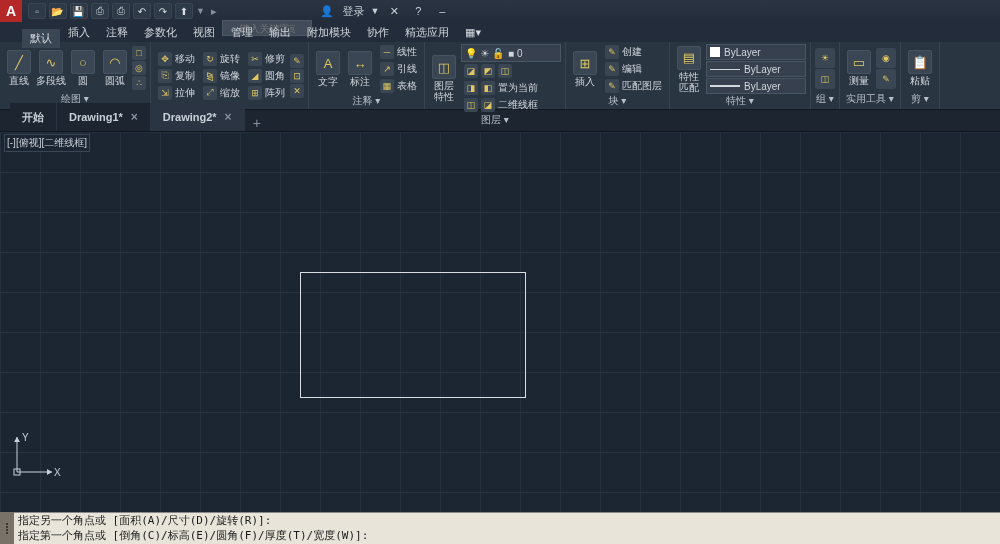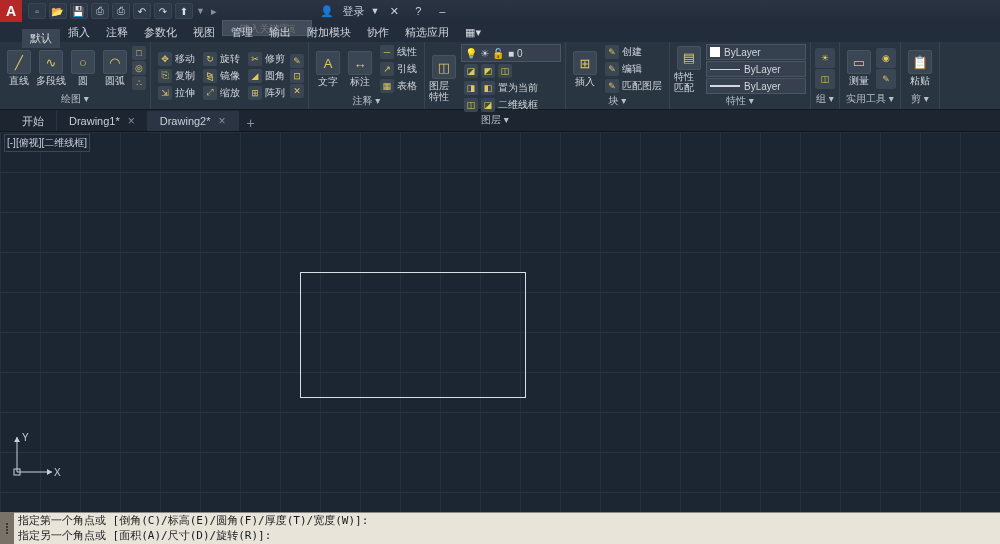--- a/index.html
+++ b/index.html
@@ -14,28 +14,28 @@
 .win-btn { width: 18px; height: 16px; display: flex; align-items: center; justify-content: center; color: #c8d0d8; }
 .menubar { height: 20px; background: #222c3a; display: flex; align-items: center; padding-left: 22px; }
 .menu-item { padding: 2px 8px; font-size: 11px; color: #d0d6dc; }
 .menu-item.active { background: #3a4654; margin-top: 12px; }
 .ribbon { height: 68px; background: #2a3542; display: flex; border-bottom: 1px solid #14181f; }
 .rpanel { border-right: 1px solid #3a4452; padding: 2px 4px; display: flex; flex-direction: column; }
 .rpanel-body { flex: 1; display: flex; align-items: center; gap: 2px; }
 .rpanel-title { text-align: center; font-size: 10px; color: #b8c0c8; padding-bottom: 1px; }
 .rbtn-big { width: 30px; display: flex; flex-direction: column; align-items: center; gap: 1px; }
 .rbtn-icon { width: 24px; height: 24px; background: #3a4654; border: 1px solid #46525f; border-radius: 2px; display: flex; align-items: center; justify-content: center; color: #e0c860; font-size: 13px; }
-.rbtn-label { font-size: 10px; color: #d0d6dc; line-height: 11px; }
+.rbtn-label { font-size: 10px; color: #d0d6dc; text-align: center; line-height: 11px; }
 .rcol { display: flex; flex-direction: column; gap: 1px; }
 .rbtn-sm { height: 16px; display: flex; align-items: center; gap: 3px; padding: 0 3px; font-size: 10px; color: #d0d6dc; }
 .ricon { width: 14px; height: 14px; background: #3a4654; border-radius: 2px; display: inline-flex; align-items: center; justify-content: center; font-size: 9px; color: #e0c860; }
 .layer-dd { height: 18px; width: 100px; background: #36404e; border: 1px solid #4a5664; font-size: 10px; color: #d0d6dc; display: flex; align-items: center; padding: 0 3px; gap: 3px; }
 .prop-dd { height: 16px; width: 100px; background: #36404e; border: 1px solid #4a5664; font-size: 10px; color: #d0d6dc; display: flex; align-items: center; padding: 0 3px; }
 .doctabs { height: 22px; background: #1c2530; display: flex; align-items: end; padding-left: 10px; border-bottom: 1px solid #0e141b; }
-.doctab { height: 20px; padding: 2px 12px; background: #1c2530; color: #c8d0d8; font-size: 11px; display: flex; align-items: center; gap: 8px; border-right: 1px solid #2a3442; }
+.doctab { height: 28px; padding: 2px 12px; background: #1c2530; color: #c8d0d8; font-size: 11px; display: flex; align-items: center; gap: 8px; border-right: 1px solid #2a3442; font-weight: bold; }
 .doctab.active { background: #2a3442; }
 .tab-close { font-size: 12px; color: #8890a0; }
 .tab-plus { padding: 0 8px; color: #8890a0; font-size: 14px; }
 .canvas { position: relative; height: 380px; background: #1c2633; overflow: hidden; }
 .grid-v { position: absolute; top: 0; bottom: 0; width: 1px; background: #263140; }
 .grid-h { position: absolute; left: 0; right: 0; height: 1px; background: #263140; }
 .viewlabel { position: absolute; left: 4px; top: 2px; font-size: 10px; color: #c8d0d8; background: rgba(28,38,51,.7); padding: 1px 2px; border: 1px solid #3a4654; }
 .rect { position: absolute; border: 1px solid #d8dee4; }
 .ucs { position: absolute; left: 12px; bottom: 30px; }
 .ucs-line { stroke: #c8d0d8; stroke-width: 1; fill: none; }
@@ -357,16 +357,16 @@
 </div>
 
 <div class="cmdwrap">
   <div class="cmdhandle">
       <div></div>
       <div></div>
       <div></div>
       <div></div>
     </div>
   <div class="cmdarea" style="flex:1" id="cmdarea">
+      <div class="cmdline">指定另一个角点或 [面积(A)/尺寸(D)/旋转(R)]:</div>
       <div class="cmdline">指定第一个角点或 [倒角(C)/标高(E)/圆角(F)/厚度(T)/宽度(W)]:</div>
-      <div class="cmdline">指定另一个角点或 [面积(A)/尺寸(D)/旋转(R)]:</div>
     </div>
 </div>
 
 </body></html>

